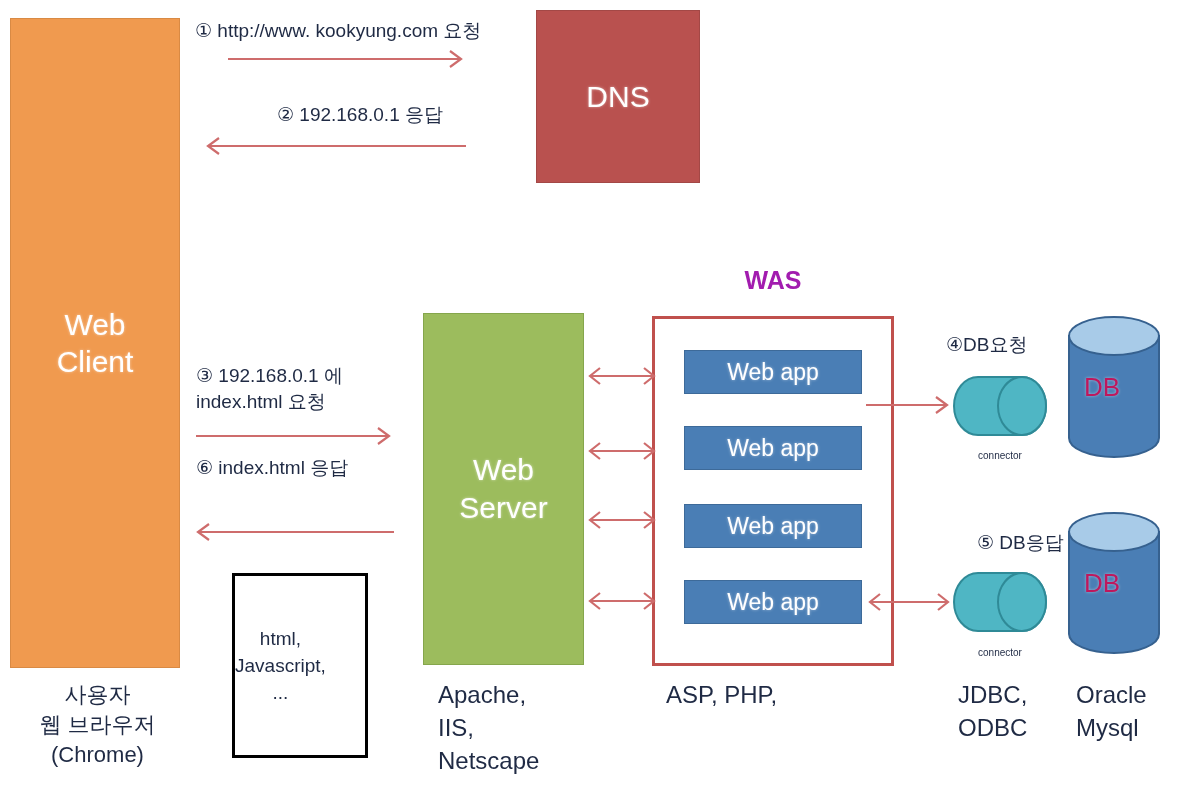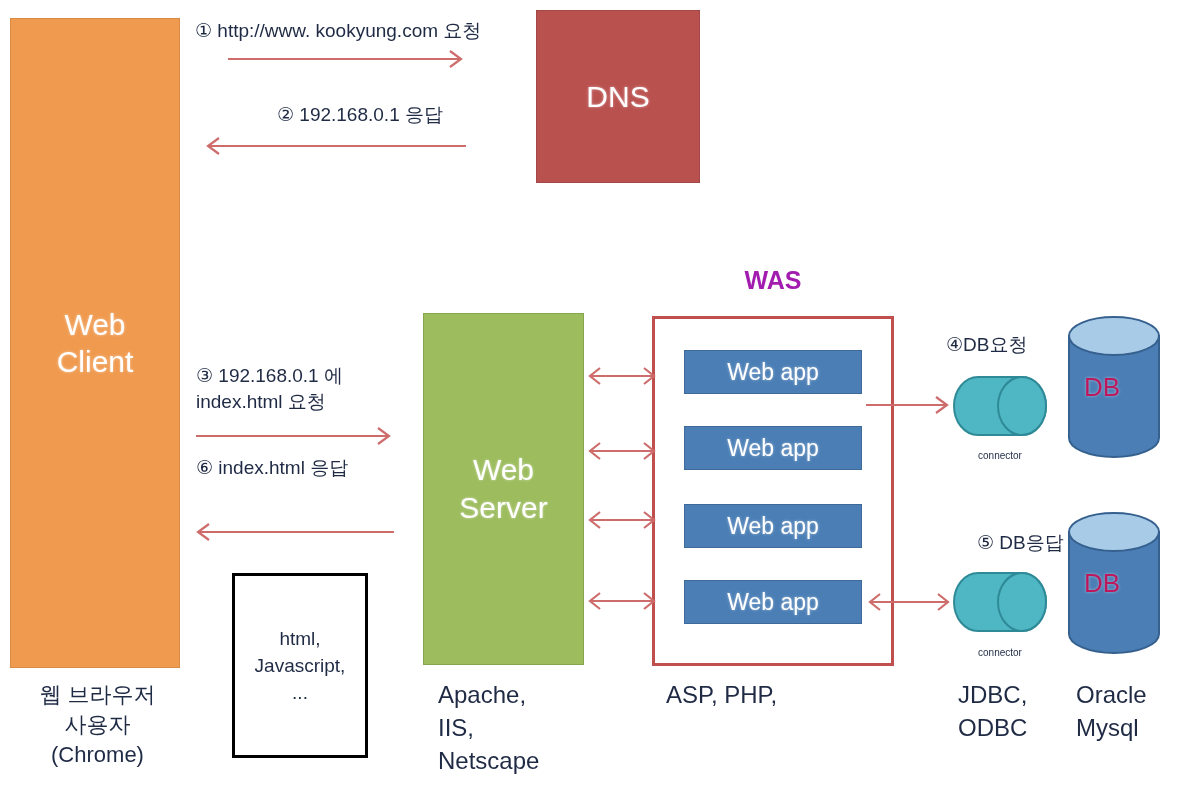--- a/index.html
+++ b/index.html
@@ -41,21 +41,21 @@
     display:flex;align-items:center;justify-content:center;
   }
   .box-webserver .txt{
     color:#FFFFFF;font-size:30px;line-height:38px;text-align:center;
     text-shadow:0 0 3px rgba(255,255,255,.55);
   }
   .box-html{
     left:232px;top:573px;width:136px;height:185px;
     background:#FFFFFF;border:3px solid #000000;
     box-sizing:border-box;
-    display:flex;align-items:center;justify-content:center;
+    display:flex;align-items:center;
   }
   .box-html .txt{
     color:#1F2A44;font-size:19px;line-height:27px;text-align:center;
   }
 
   
   .was-frame{
     left:652px;top:316px;width:242px;height:350px;
     border:3px solid #C0504D;box-sizing:border-box;background:transparent;
   }
@@ -103,22 +103,22 @@
 <div class="stage">
 
   <div class="abs box-client">
     <div class="txt">
       <div>Web</div>
       <div>Client</div>
     </div>
   </div>
 
   <div class="abs lbl lbl-caption" style="left:0px;top:680px;width:195px;">
+    <div>사용자</div>
     <div>웹 브라우저</div>
-    <div>사용자</div>
     <div>(Chrome)</div>
   </div>
 
   <div class="abs box-dns">
     <div class="txt">DNS</div>
   </div>
 
   <div class="abs lbl lbl-step" style="left:195px;top:18px;width:330px;">① http://www. kookyung.com 요청</div>
   <svg class="abs arrow-svg" style="left:228px;top:48px;" width="240" height="22">
     <line class="arrow-line" x1="0" y1="11" x2="232" y2="11"></line>

